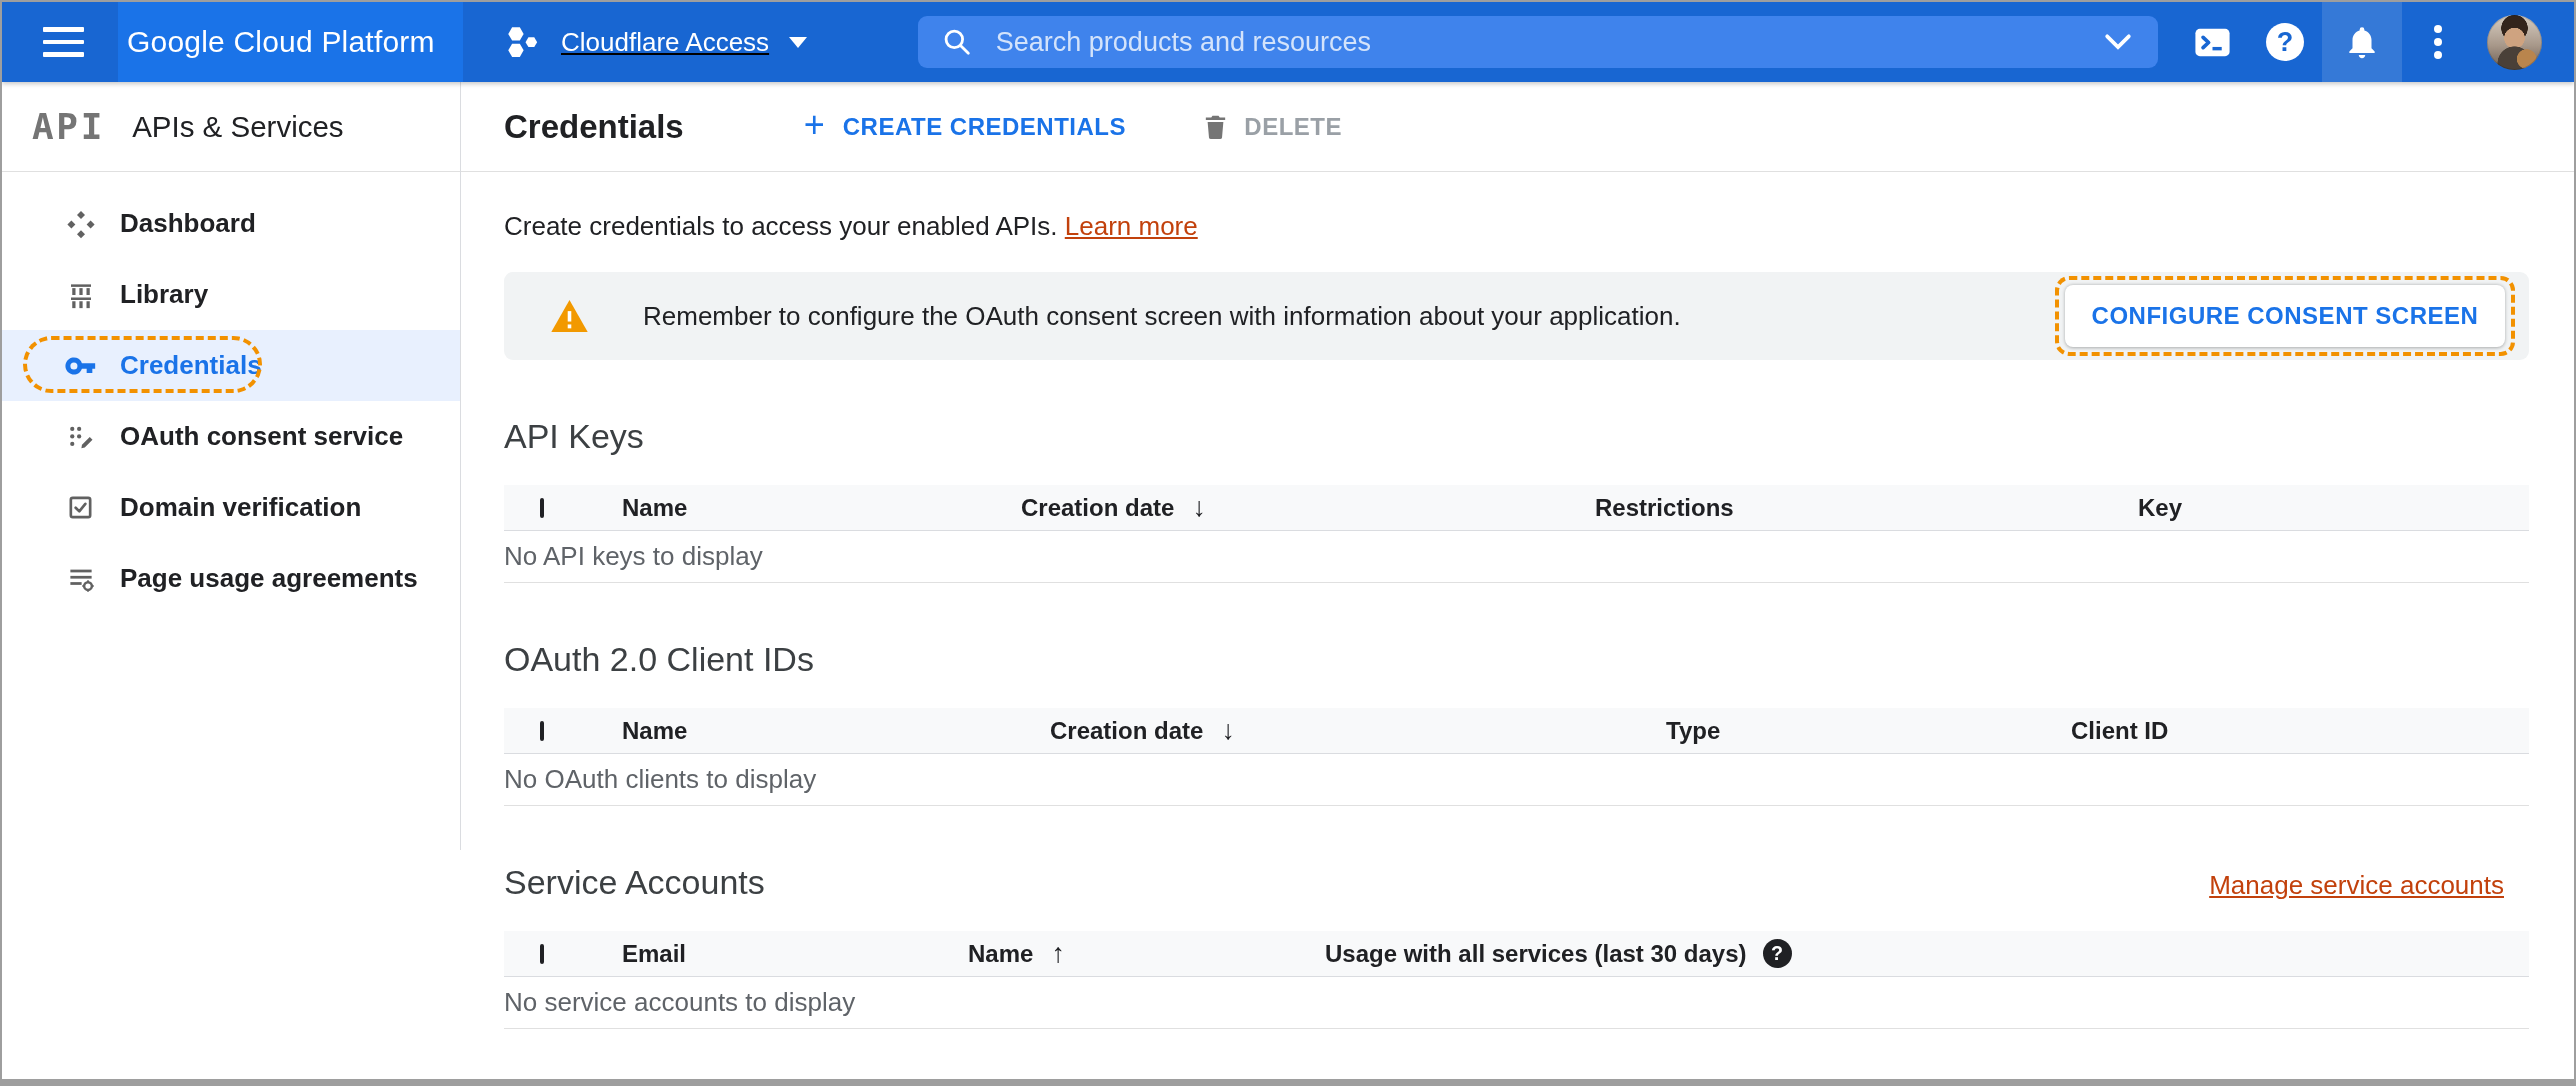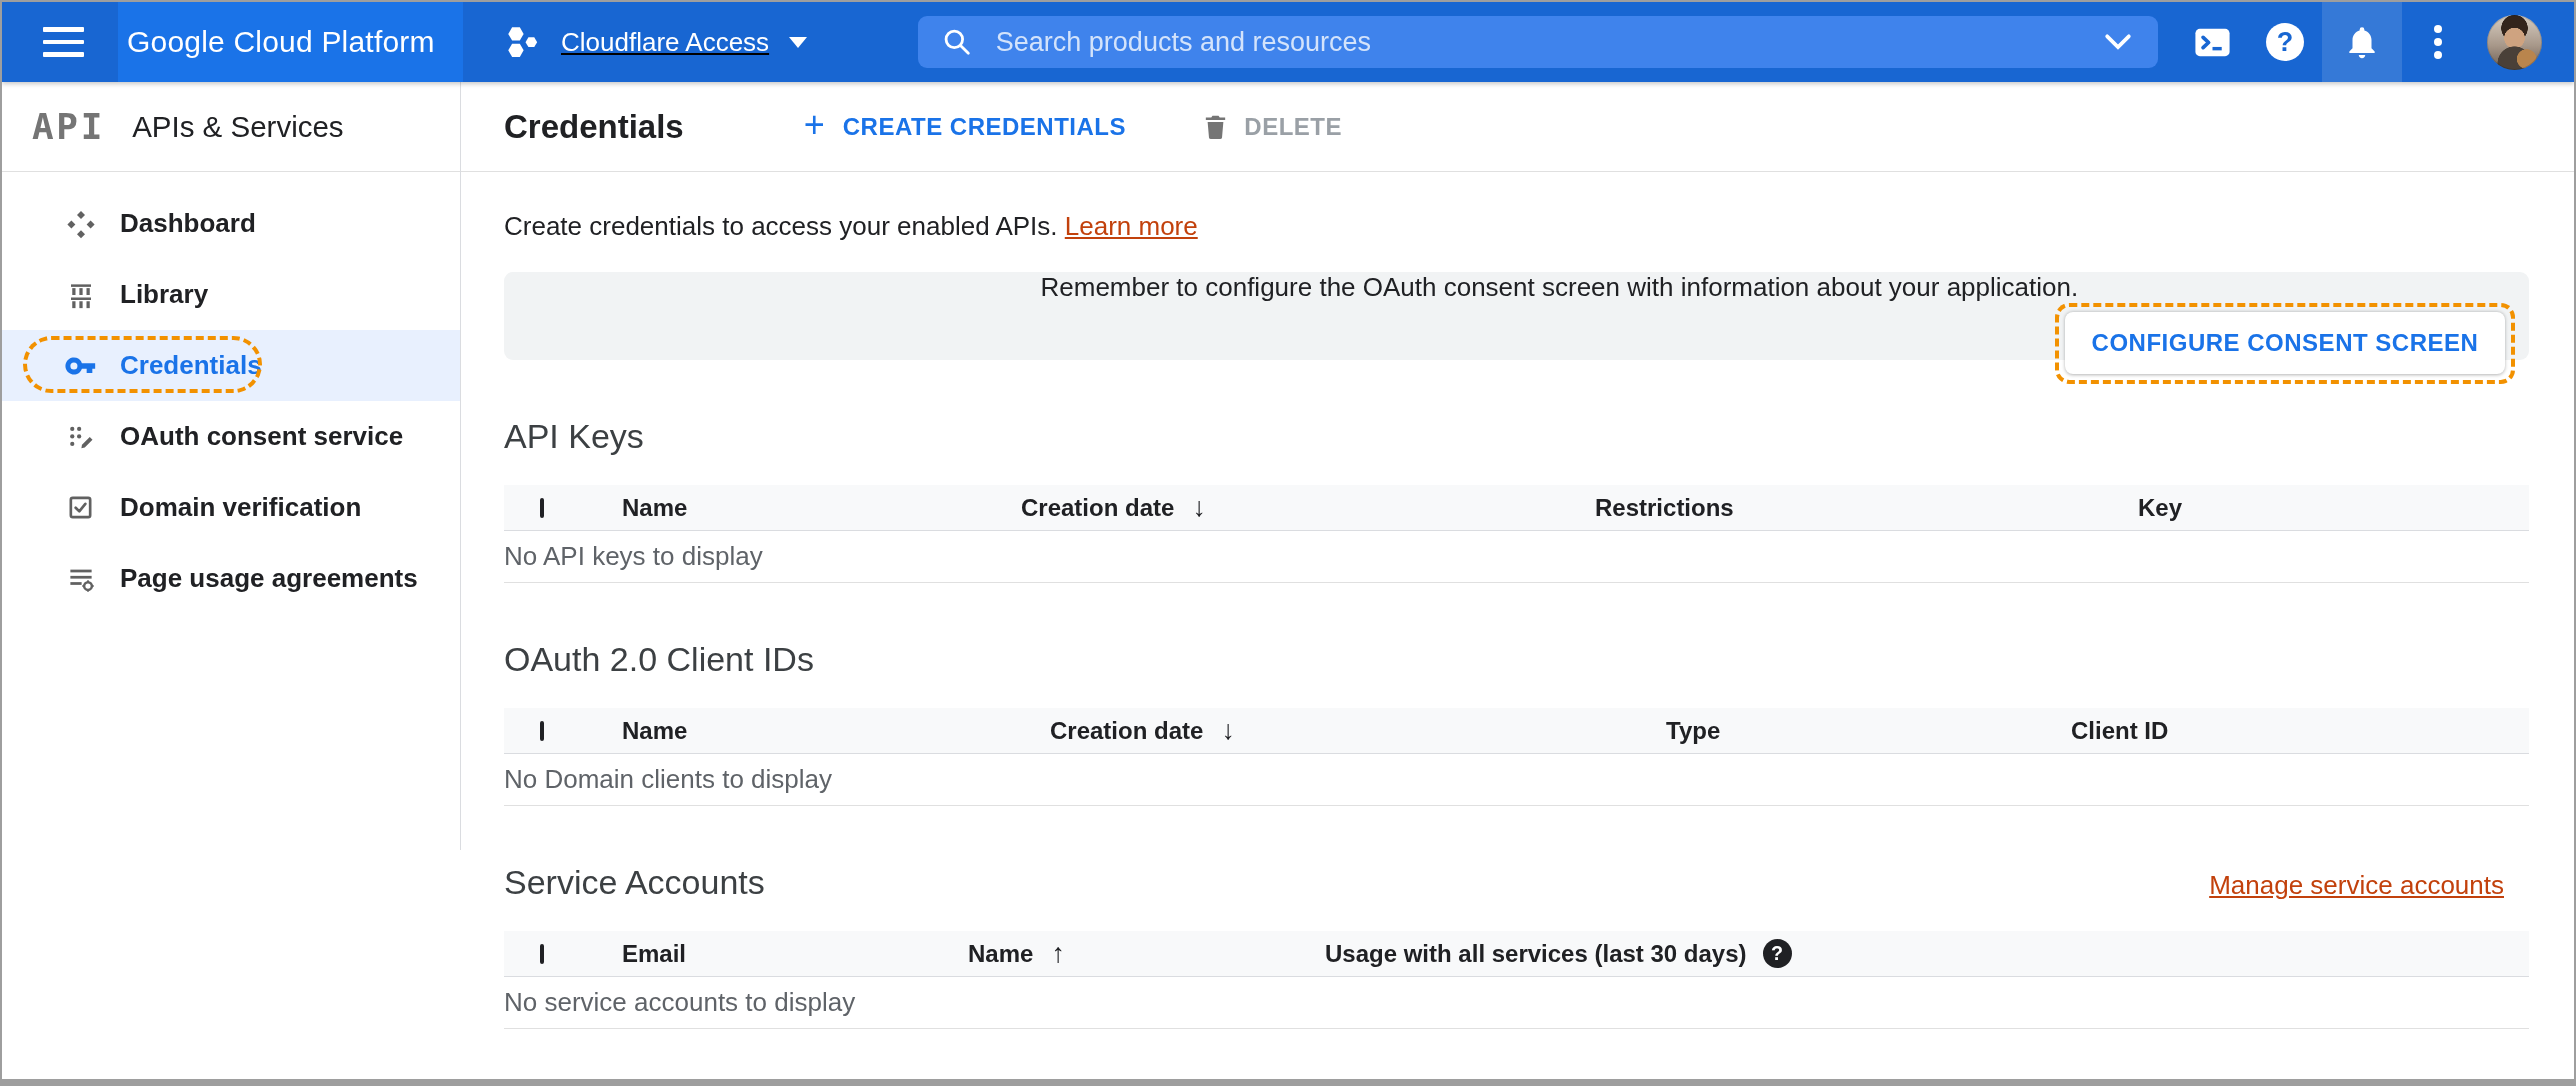--- a/index.html
+++ b/index.html
@@ -78,21 +78,21 @@
   .btn-create .btn-label{ color:#1a73e8; font-size:24px; font-weight:bold; letter-spacing:0.5px; }
   .btn-delete{ margin-left:75px; }
   .btn-delete .btn-label{ color:#9aa0a6; font-size:24px; font-weight:bold; letter-spacing:0.5px; margin-left:14.3px; }
 
   .content{ padding:0 45px 0 43px; }
   .intro{ margin-top:39px; font-size:26px; color:#202124; }
   .link{ color:#c2410c; text-decoration:underline; cursor:pointer; }
 
   .banner{
     margin-top:30px; height:88px; background:#f1f3f4; border-radius:9px;
-    display:flex; align-items:center; padding:0 14.3px 0 46px;flex-direction:column;
+    display:flex; align-items:center; padding:0 14.3px 0 46px;
   }
   .banner-text{ font-size:26px; color:#202124; margin-left:54px; }
   .consent-wrap{ margin-left:auto; border:4.5px dashed #f29100; border-radius:14.3px; padding:5.4px; }
   .btn-consent{
     background:#fff; border:none; border-radius:8px; padding:17px 27px; cursor:pointer;
     color:#1a73e8; font-family:inherit; font-size:24px; font-weight:bold; letter-spacing:0.5px;
     box-shadow:0 0.9px 3.6px rgba(0,0,0,.3);
   }
 
   .section-head{ margin-top:57px; display:flex; align-items:baseline; justify-content:space-between; }
@@ -326,21 +326,21 @@
             <div class="thead cols-b">
               <div><span class="cb"></span></div>
               <div class="th">Name</div>
               <div class="th">
                 <span>Creation date</span>
                 <span class="sort-arrow">↓</span>
               </div>
               <div class="th">Type</div>
               <div class="th">Client ID</div>
             </div>
-            <div class="tempty">No Domain clients to display</div>
+            <div class="tempty">No OAuth clients to display</div>
           </div>
         </section>
 
         <section>
           <div class="section-head">
             <h2 class="section-title">Service Accounts</h2>
             <span class="link manage-link">Manage service accounts</span>
           </div>
           <div class="table">
             <div class="thead cols-c">

